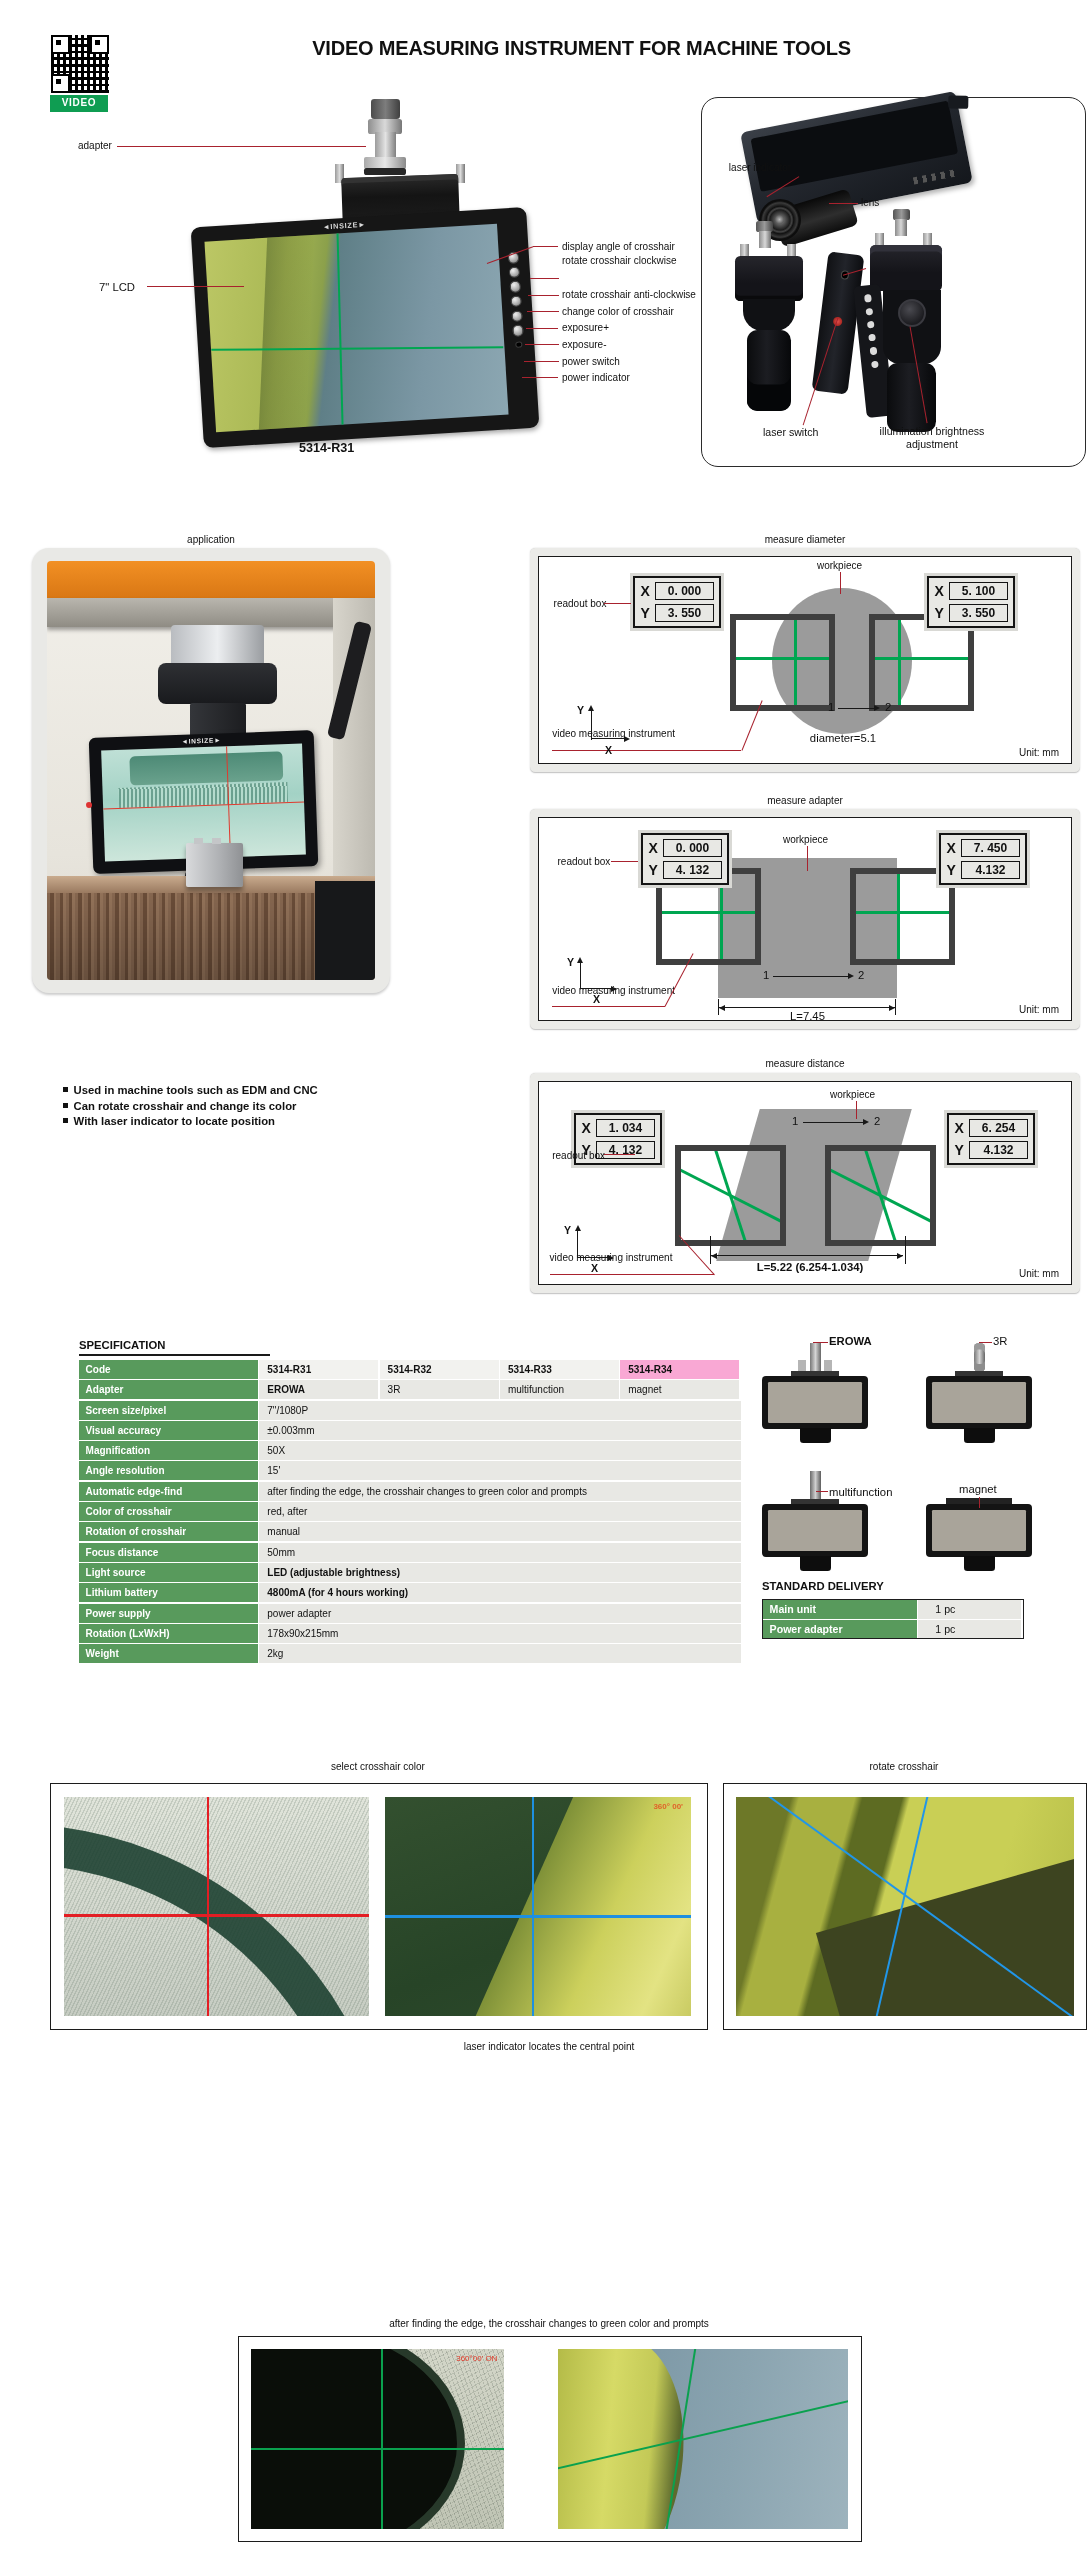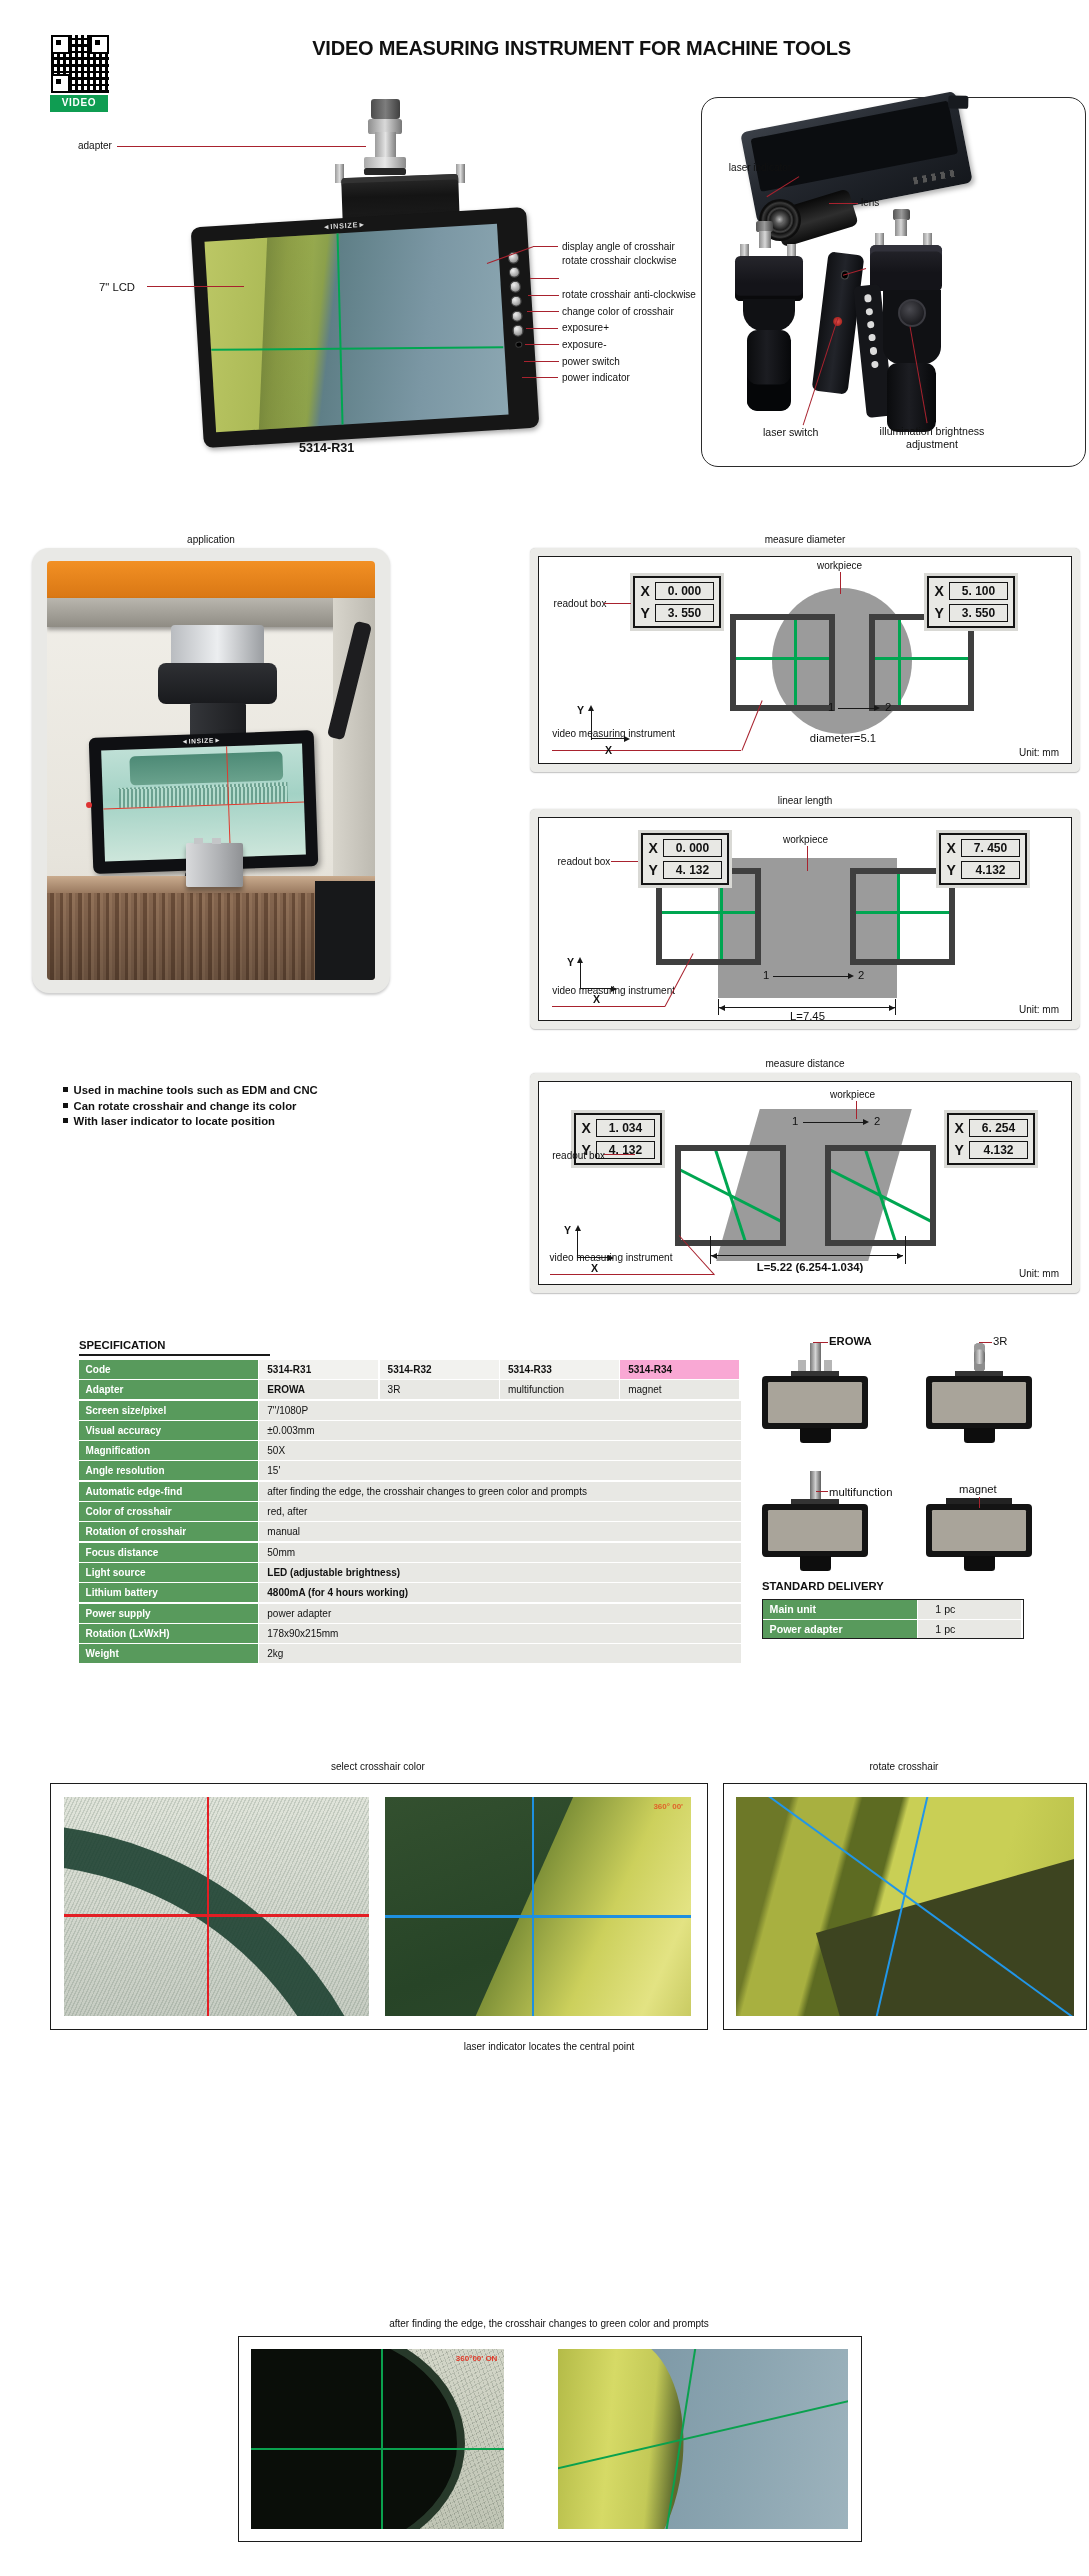--- a/index.html
+++ b/index.html
@@ -268,21 +268,21 @@
       <div class="axis-y" style="left:52px;top:152px;height:30.5px"></div>
       <div class="tri-u" style="left:49px;top:148px"></div>
       <div class="axis-x" style="left:52px;top:181px;width:36px"></div>
       <div class="tri-r" style="left:85px;top:179px"></div>
       <div class="lab bold" style="left:38px;top:147px;font-size:10.6px">Y</div>
       <div class="lab bold" style="left:66px;top:187px;font-size:10.6px">X</div>
       <div class="unit" style="right:12px;bottom:5.3px">Unit: mm</div>
     </div>
   </div>
 
-  <div class="labc" style="left:530px;top:795px;width:550px">linear length</div>
+  <div class="labc" style="left:530px;top:795px;width:550px">measure adapter</div>
   <div class="dpanel" style="left:530px;top:809px;width:550px;height:220px">
     <div class="dinner">
       <div class="a" style="left:179px;top:40px;width:179px;height:140px;background:#9b9b9b"></div>
       <div class="sq" style="left:117px;top:50px;width:93px;height:85px">
         <div class="glh" style="top:37px"></div>
         <div class="glv" style="left:58px"></div>
       </div>
       <div class="sq" style="left:311px;top:50px;width:93px;height:85px">
         <div class="glh" style="top:37px"></div>
         <div class="glv" style="left:41px"></div>
@@ -577,21 +577,21 @@
 
   <div class="labc" style="left:238px;top:2318px;width:622px">after finding the edge, the crosshair changes to green color and prompts</div>
   <div class="photopanel" style="left:238px;top:2336px;width:622px;height:204px">
     <div class="ph" style="left:12px;top:12px;width:253px;height:180px;background:
         repeating-linear-gradient(70deg,rgba(70,82,70,.22) 0 0.7px,rgba(0,0,0,0) 0.7px 4px),
         repeating-linear-gradient(150deg,rgba(70,82,70,.18) 0 0.7px,rgba(0,0,0,0) 0.7px 5.3px),
         linear-gradient(#d3d6c8,#bfc4b4)">
       <div class="a" style="left:-93px;top:-26.5px;width:291px;height:225px;border-radius:50%;background:#0a0e09;border:8px solid #27392a"></div>
       <div class="a" style="left:130px;top:0;bottom:0;width:1.7px;background:#0aa14e"></div>
       <div class="a" style="left:0;right:0;top:99px;height:2.3px;background:#0aa14e"></div>
-      <div class="a" style="right:6.6px;top:5.3px;color:#e03828;font-size:8px;font-weight:700">360°00' ON</div>
+      <div class="a" style="right:6.6px;top:5.3px;color:#e03828;font-size:8px;font-weight:400">360°00' ON</div>
     </div>
     <div class="ph" style="left:319px;top:12px;width:290px;height:180px;background:linear-gradient(100deg,#74909f,#8aa4b0 60%,#9db3bd)">
       <div class="a" style="left:-26.5px;top:-13.2px;width:52%;height:130%;transform:rotate(5deg);background:linear-gradient(90deg,#aab23f,#d6da66 50%,#c3c957 78%,#5d6a2e 96%);border-radius:0 45% 40% 0 / 0 50% 50% 0"></div>
       <div class="xh" style="left:42%;top:-12%;height:124%;width:2px;background:#0aa14e;transform:rotate(9deg)"></div>
       <div class="xh" style="left:-5%;width:115%;top:46%;height:2px;background:#0aa14e;transform:rotate(-13deg)"></div>
     </div>
   </div>
 
 </div>
 

